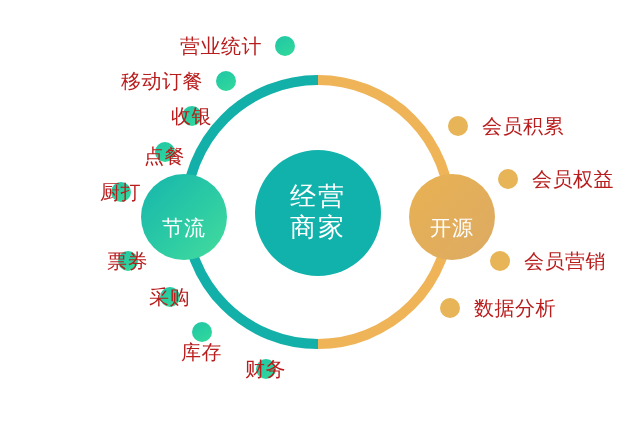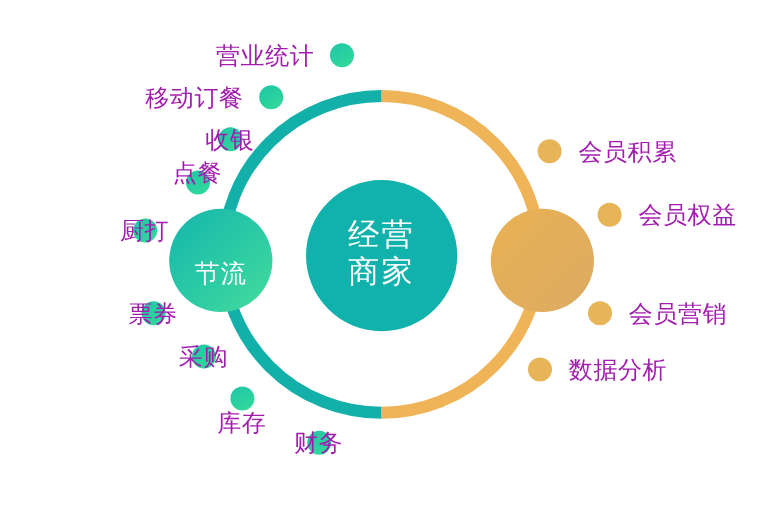--- a/index.html
+++ b/index.html
@@ -19,21 +19,21 @@
   }
   #diagram-svg {
     position: absolute;
     left: 0;
     top: 0;
     width: 640px;
     height: 430px;
   }
   .node-label {
     position: absolute;
-    color: #a21caf;
+    color: #b91c1c;
     font-size: 20px;
     line-height: 20px;
     white-space: nowrap;
     font-family: "DejaVu Sans", "Liberation Sans", sans-serif;
     letter-spacing: 0.5px;
   }
   .node-label.right-align {
     text-align: right;
   }
   .hub-text {
@@ -108,26 +108,27 @@
         <circle cx="450" cy="308" r="10" fill="#e7b457"></circle>
       </g>
   </svg>
 
   <div class="center-text" id="center-label" style="left: 218px; top: 181px; width: 200px;">
     <div>经营</div>
     <div>商家</div>
   </div>
 
   <div class="hub-text" id="hub-label-left" style="left: 124px; top: 206px; width: 120px;">节流</div>
+  <div class="hub-text" id="hub-label-right" style="left: 392px; top: 206px; width: 120px;">开源</div>
 
   <div id="left-labels">
       <div class="node-label right-align" style="left: 112px; width: 150px; top: 36px;">营业统计</div>
       <div class="node-label right-align" style="left: 53px; width: 150px; top: 71px;">移动订餐</div>
       <div class="node-label right-align" style="left: 62px; width: 150px; top: 106px;">收银</div>
-      <div class="node-label right-align" style="left: 35px; width: 150px; top: 134px;">点餐</div>
+      <div class="node-label right-align" style="left: 35px; width: 150px; top: 146px;">点餐</div>
       <div class="node-label right-align" style="left: -9px; width: 150px; top: 182px;">厨打</div>
       <div class="node-label right-align" style="left: -2px; width: 150px; top: 251px;">票券</div>
       <div class="node-label right-align" style="left: 40px; width: 150px; top: 287px;">采购</div>
       <div class="node-label right-align" style="left: 72px; width: 150px; top: 322px; margin-top: 20px;">库存</div>
       <div class="node-label right-align" style="left: 136px; width: 150px; top: 359px;">财务</div>
     </div>
   <div id="right-labels">
       <div class="node-label" style="left: 482px; top: 116px;">会员积累</div>
       <div class="node-label" style="left: 532px; top: 169px;">会员权益</div>
       <div class="node-label" style="left: 524px; top: 251px;">会员营销</div>

